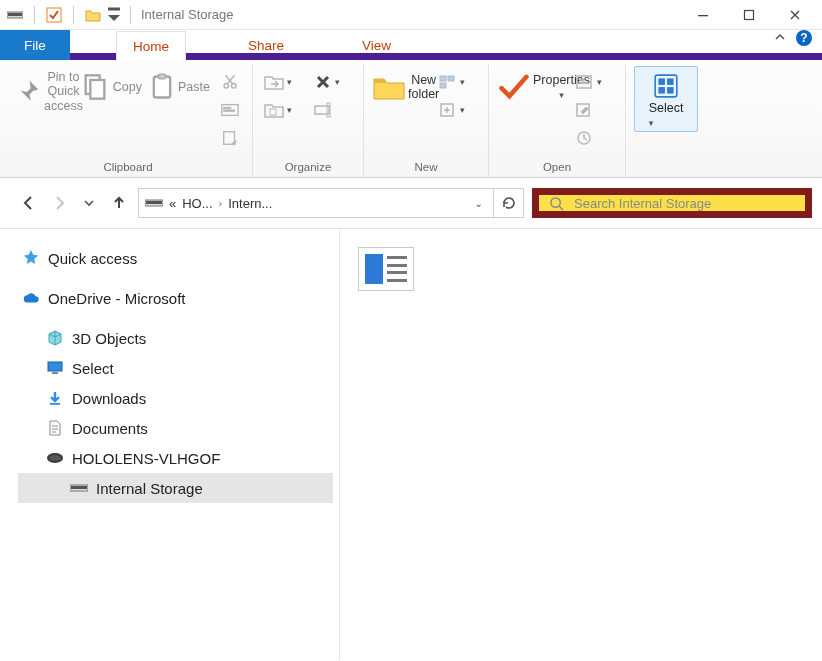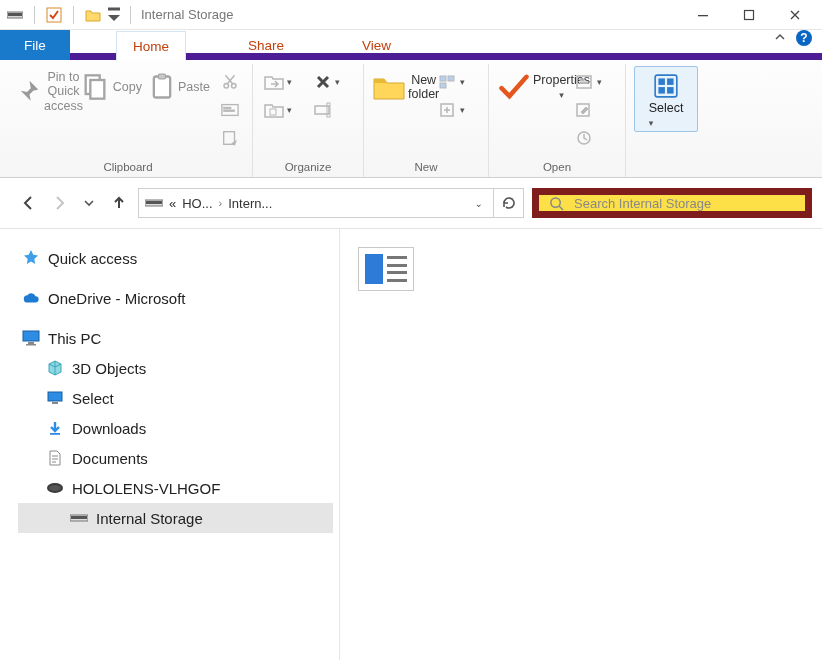--- a/index.html
+++ b/index.html
@@ -440,30 +440,20 @@
     <div class="tree-spacer"></div>
     <div class="tree-item">
       <span class="ico">
         <svg width="20" height="14" viewBox="0 0 20 14">
             <path d="M6 12a4 4 0 010-8 5 5 0 019 1 3.5 3.5 0 010 7z" fill="#1f7bd1"></path>
           </svg>
       </span>
       <span>OneDrive - Microsoft</span>
     </div>
     <div class="tree-spacer"></div>
-    <div class="tree-item">
-      <span class="ico">
-        <svg width="18" height="16" viewBox="0 0 18 16">
-            <rect x="1" y="1" width="16" height="10" fill="#2d8de4" stroke="#1a5fa0"></rect>
-            <rect x="6" y="12" width="6" height="2" fill="#888"></rect>
-            <rect x="4" y="14" width="10" height="1.5" fill="#888"></rect>
-          </svg>
-      </span>
-      <span>This PC</span>
-    </div>
     <div class="tree-item indent1">
       <span class="ico">
         <svg width="16" height="16" viewBox="0 0 16 16">
             <path d="M8 1l6 3v8l-6 3-6-3V4z" fill="#8ed8e4" stroke="#3aa6b8"></path>
             <path d="M8 1v14M2 4l6 3 6-3" fill="none" stroke="#3aa6b8"></path>
           </svg>
       </span>
       <span>3D Objects</span>
     </div>
     <div class="tree-item indent1">

